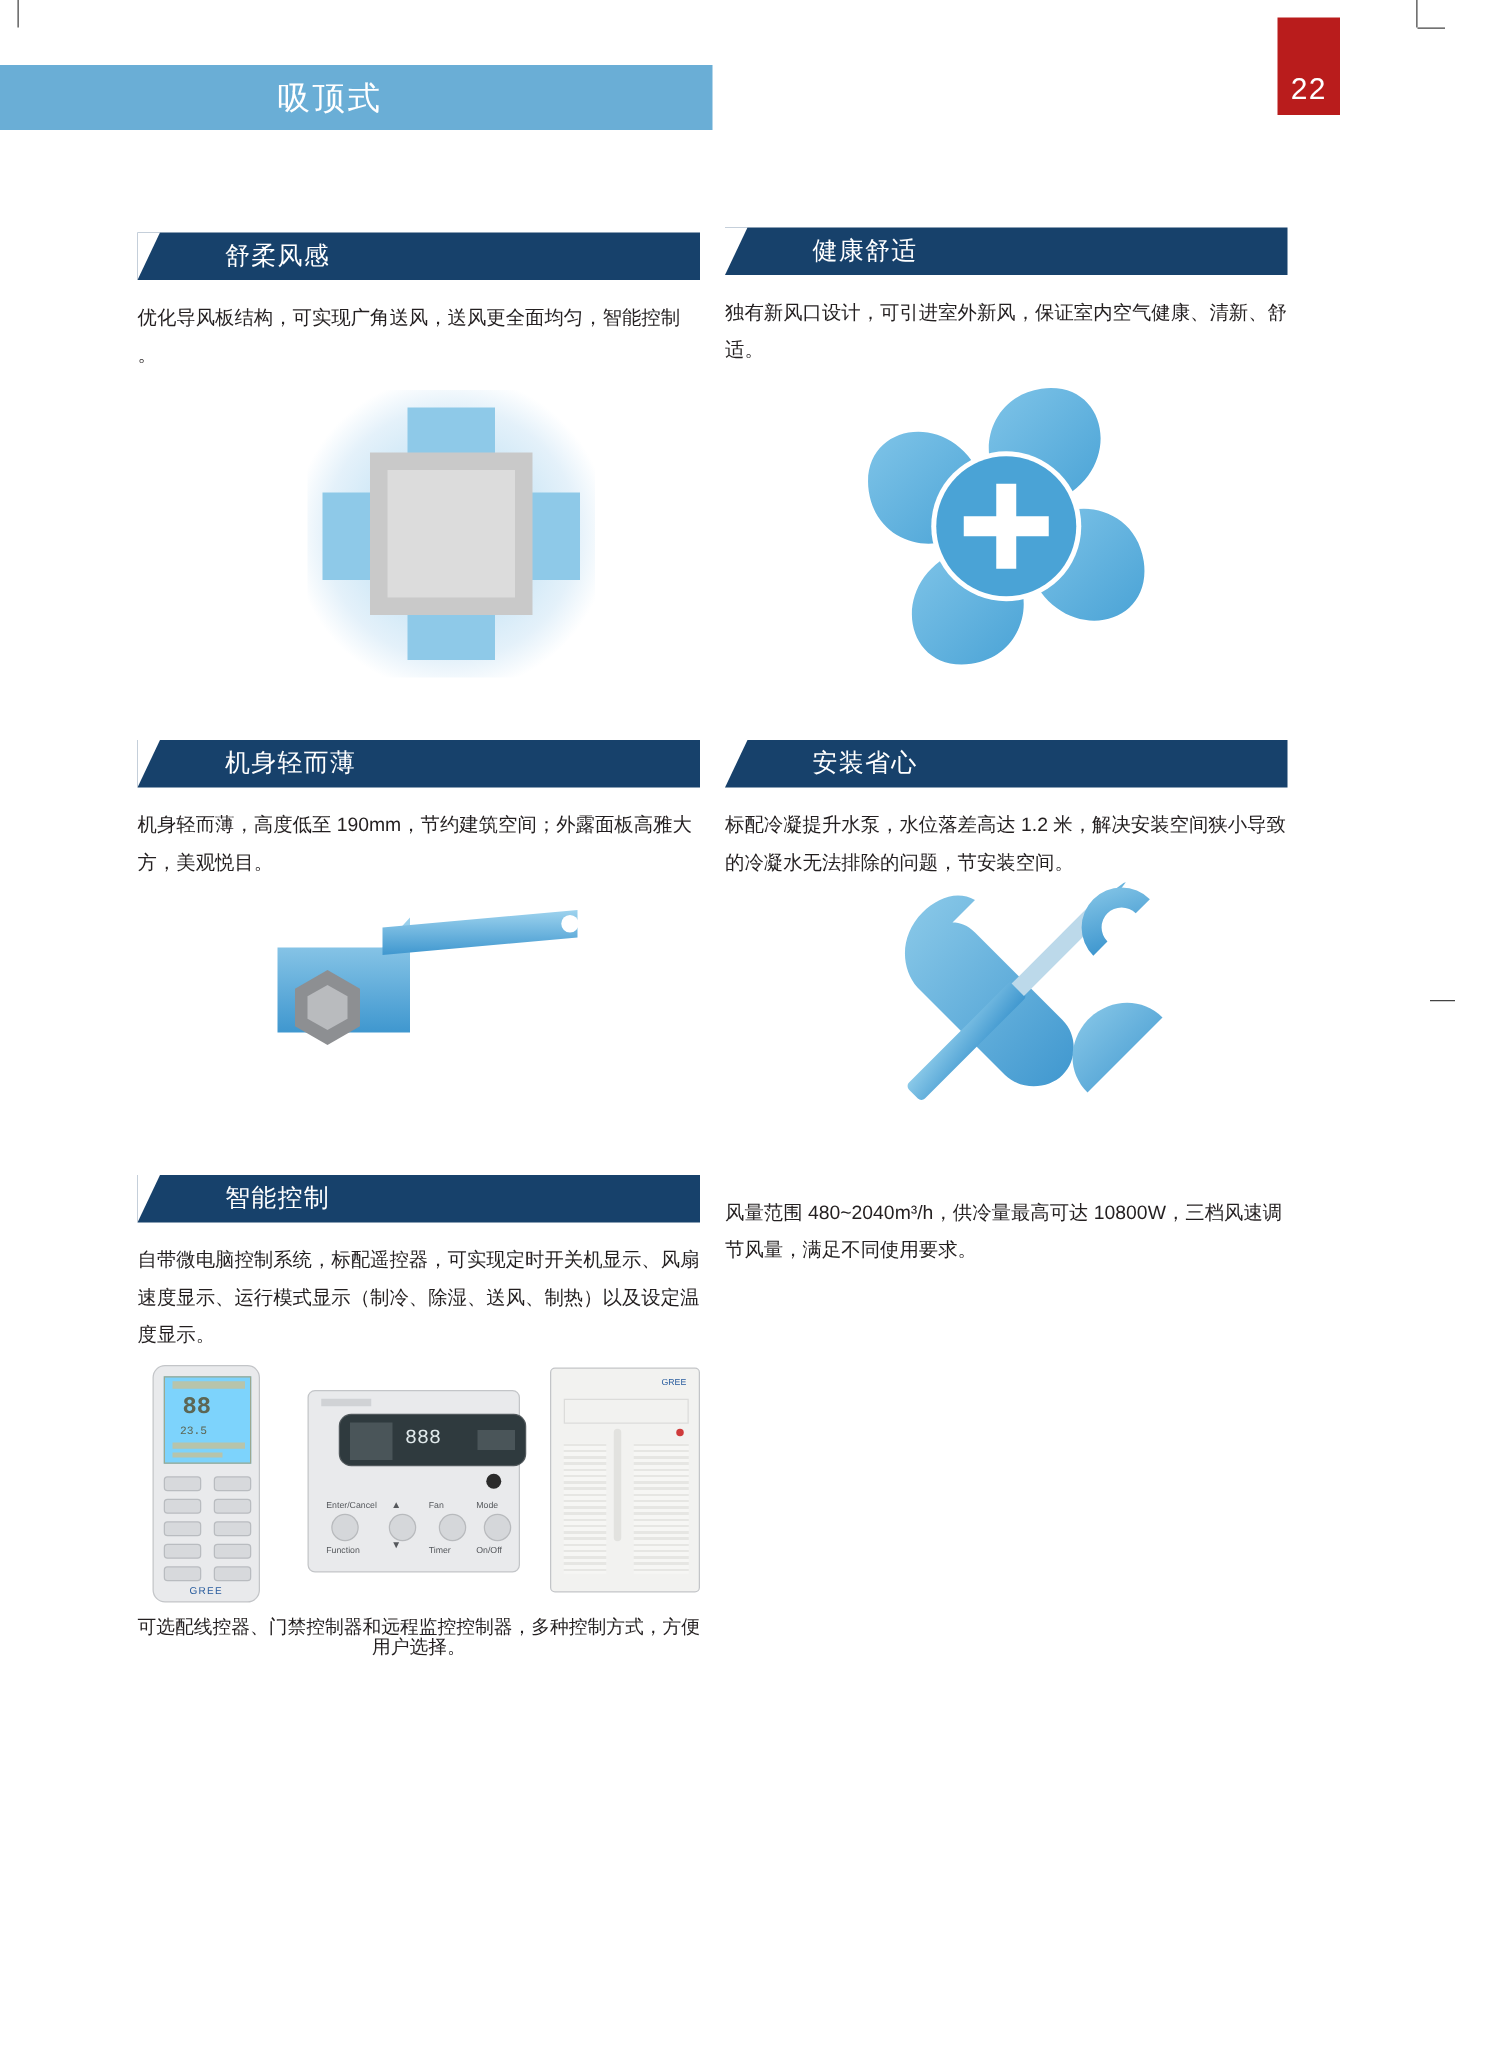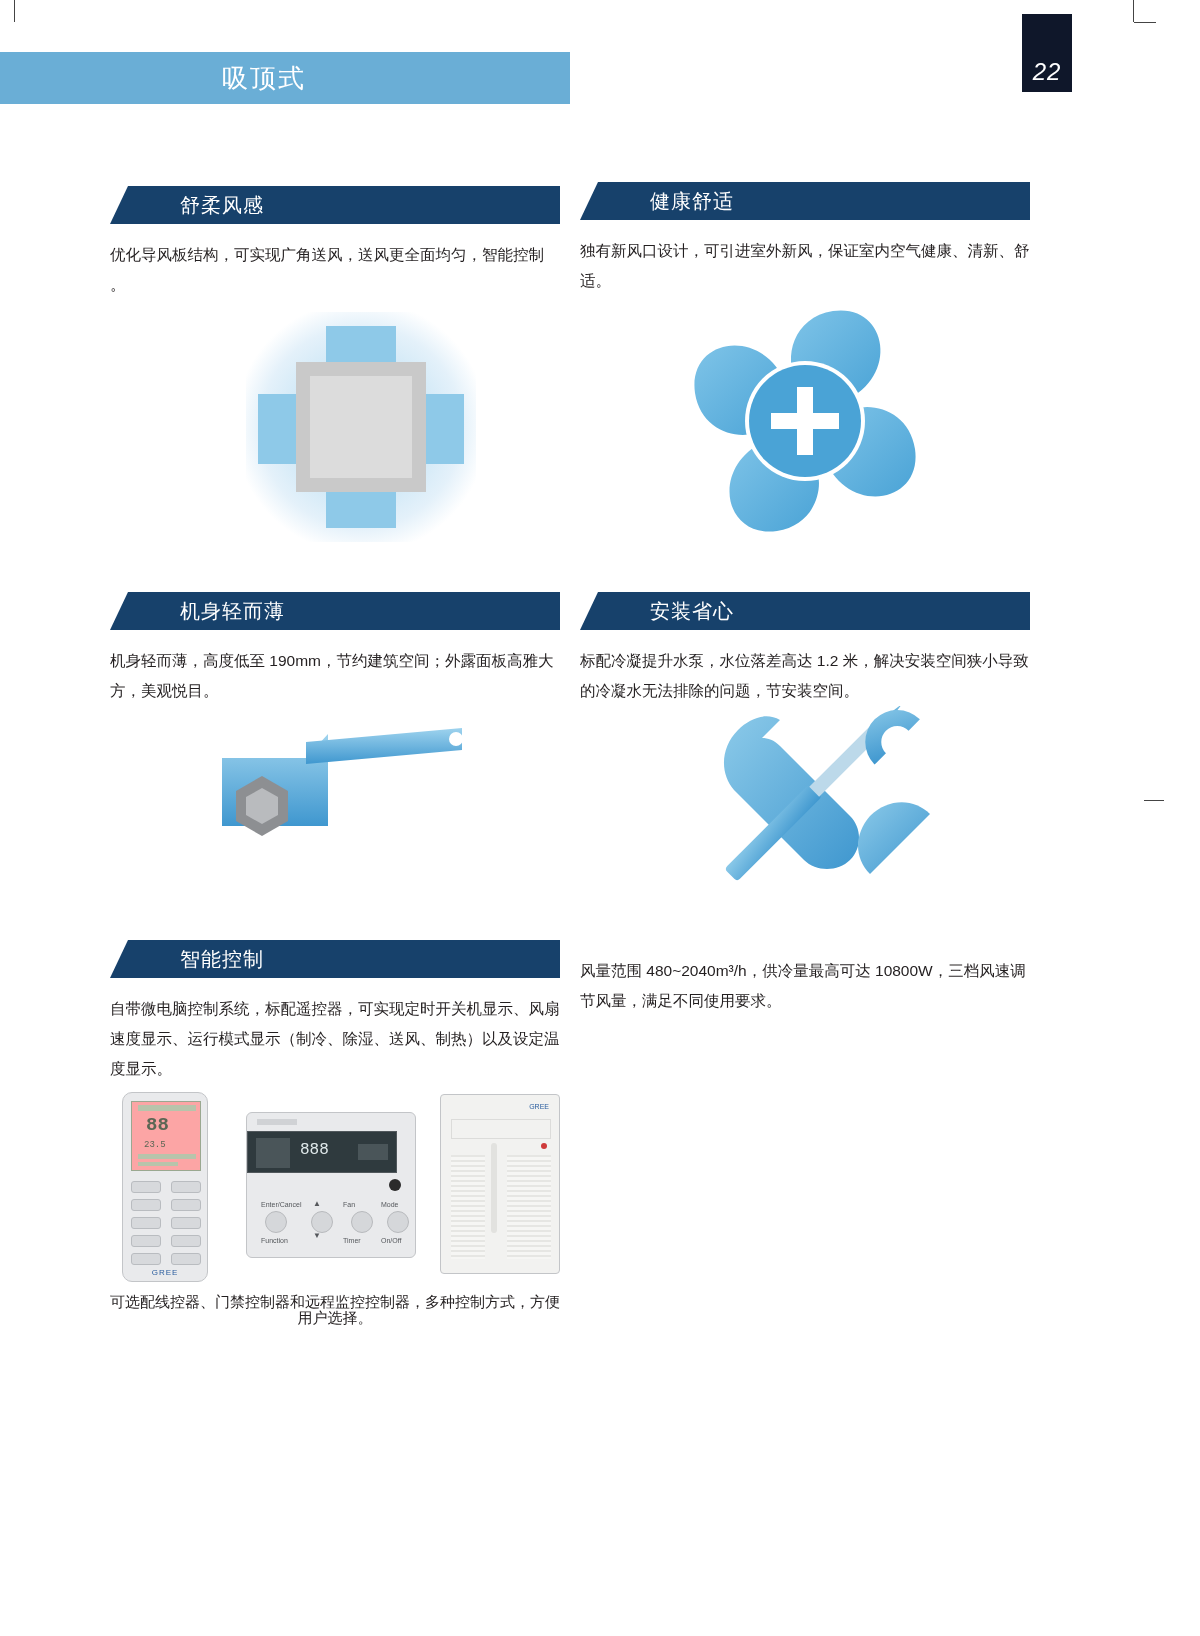--- a/index.html
+++ b/index.html
@@ -30,23 +30,22 @@
     padding-left: 222px;
     letter-spacing: 2px;
   }
 
   .page-number-box {
     position: absolute;
     right: 128px;
     top: 14px;
     width: 50px;
     height: 78px;
-    background: #0f172a;
+    background: #b91c1c;
     color: #ffffff;
-    font-style: italic;
   }
   .page-number-box .num {
     position: absolute;
     bottom: 6px;
     left: 0;
     width: 100%;
     text-align: center;
     font-size: 24px;
     letter-spacing: 1px;
   }
@@ -168,21 +167,21 @@
   }
 
   .remote-body {
     position: absolute;
     background: #e9eaec;
     border: 1px solid #c3c5c8;
     border-radius: 10px;
   }
   .lcd {
     position: absolute;
-    background: #fca5a5;
+    background: #7dd3fc;
     border: 1px solid #9aa890;
   }
   .btn {
     position: absolute;
     background: #d7d9dc;
     border: 1px solid #b9bcc0;
     border-radius: 3px;
   }
 </style>
 </head>
@@ -336,21 +335,21 @@
         <div class="btn" style="left:48px; top:124px; width:30px; height:12px;"></div>
         <div class="btn" style="left:8px; top:142px; width:30px; height:12px;"></div>
         <div class="btn" style="left:48px; top:142px; width:30px; height:12px;"></div>
         <div class="btn" style="left:8px; top:160px; width:30px; height:12px;"></div>
         <div class="btn" style="left:48px; top:160px; width:30px; height:12px;"></div>
         <div style="position:absolute;left:0;bottom:4px;width:100%;text-align:center;font-size:8px;color:#2a5d9e;letter-spacing:1px;">GREE</div>
       </div>
 
       <div class="remote-body" style="left:136px; top:28px; width:170px; height:146px; border-radius:6px;">
         <div style="position:absolute;left:10px;top:6px;width:40px;height:6px;background:#d0d2d5;"></div>
-        <div class="lcd" style="left:0; top:18px; width:150px; height:42px; background:#2f3a3e; border-color:#51585c;">
+        <div class="lcd" style="left:24px; top:18px; width:150px; height:42px; background:#2f3a3e; border-color:#51585c;border-radius:10px;">
           <div style="position:absolute;left:8px;top:6px;width:34px;height:30px;background:#4a5559;"></div>
           <div style="position:absolute;left:52px;top:10px;font-size:16px;color:#dfe8ea;font-family:'Liberation Mono',monospace;line-height:16px;">888</div>
           <div style="position:absolute;right:8px;top:12px;width:30px;height:16px;background:#4a5559;"></div>
         </div>
         <div style="position:absolute;right:14px;top:66px;width:12px;height:12px;border-radius:50%;background:#2b2b2b;"></div>
         <div style="position:absolute;left:14px;top:88px;font-size:7px;color:#55585c;">Enter/Cancel</div>
         <div style="position:absolute;left:96px;top:88px;font-size:7px;color:#55585c;">Fan</div>
         <div style="position:absolute;left:134px;top:88px;font-size:7px;color:#55585c;">Mode</div>
         <div style="position:absolute;left:66px;top:86px;font-size:8px;color:#55585c;">▲</div>
         <div style="position:absolute;left:66px;top:118px;font-size:8px;color:#55585c;">▼</div>

